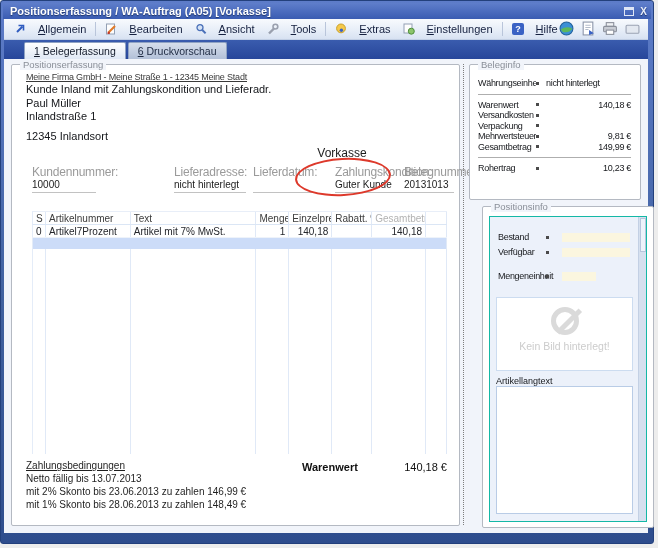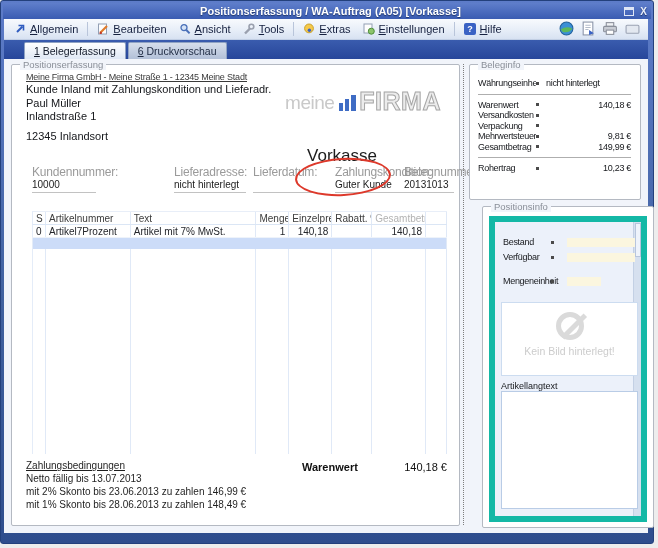--- a/index.html
+++ b/index.html
@@ -3,30 +3,30 @@
 <meta charset="utf-8">
 <style>
   * { margin:0; padding:0; box-sizing:border-box; }
   html,body { width:658px; height:548px; background:#ededed; font-family:"Liberation Sans", sans-serif; overflow:hidden; }
   .window { position:absolute; left:0; top:0; width:654px; height:544px;
             background:linear-gradient(180deg,#5d7cc9 0%,#40619f 55%,#2e4d8d 100%);
             border:1px solid #23407c; border-radius:3px; }
   .titlebar { position:absolute; left:2px; top:2px; right:2px; height:16px;
               background:linear-gradient(180deg,#5f7ecb,#3a5cb2);
               color:#fff; font-size:11px; font-weight:bold; line-height:16px;
-              padding-left:7px; text-shadow:0 1px 1px #1e3568; border-radius:2px 2px 0 0;text-align:center; }
+              padding-left:7px; text-shadow:0 1px 1px #1e3568; border-radius:2px 2px 0 0; }
   .title-controls { position:absolute; right:4px; top:1px; display:flex; gap:6px; align-items:center; height:14px; }
   .btn-restore { width:10px; height:9px; border:1px solid #dfe6f5; border-top:3px solid #dfe6f5; background:transparent; cursor:default; }
   .btn-close { color:#e8eefc; font-size:10px; font-weight:bold; line-height:13px; cursor:default; }
 
   .inner { position:absolute; left:3px; top:18px; width:644px; height:514px; background:#f1f4fa; }
   .menubar { position:absolute; left:0; top:0; width:100%; height:21px;
              background:linear-gradient(180deg,#f8fafd 0%,#e7eef8 55%,#d8e2f2 100%);
              border-bottom:1px solid #c2cfe4; display:flex; align-items:center; padding:0 4px; }
-  .menu-item { display:flex; align-items:center; gap:4px; padding:2px 6px; font-size:11px; color:#15203f; white-space:nowrap; }
+  .menu-item { display:flex; align-items:center; gap:12px; padding:2px 6px; font-size:11px; color:#15203f; white-space:nowrap; }
   .menu-label { display:inline-block; }
   .menu-label::first-letter { text-decoration:underline; }
   .menu-sep { width:1px; height:14px; background:#b9c5da; margin:0 3px; }
   .menu-right { position:absolute; right:8px; top:2px; display:flex; gap:7px; align-items:center; }
 
   .tabstrip { position:absolute; left:0; top:21px; width:100%; height:19px;
               background:linear-gradient(180deg,#3a5cae,#27469a); padding-left:20px; display:flex; align-items:flex-end; }
   .tab { height:17px; padding:2px 9px 0; font-size:10.5px; border-radius:2px 2px 0 0; white-space:nowrap; }
   .tab span { display:inline-block; }
   .tab span::first-letter { text-decoration:underline; }
@@ -43,21 +43,21 @@
   .g-pos { left:7px; top:5px; width:449px; height:462px; }
   .sender { position:absolute; left:14px; top:7px; font-size:9px; letter-spacing:-0.2px; color:#3a3a3a; text-decoration:underline; white-space:nowrap; }
   .addr { position:absolute; left:14px; top:18px; font-size:11px; color:#14161a; line-height:13.5px; }
   .city { position:absolute; left:14px; top:65px; font-size:11px; color:#14161a; }
   .logo { position:absolute; right:18px; top:26px; display:flex; align-items:flex-end; }
   .logo-meine { font-size:19px; color:#c9c9c9; letter-spacing:-0.5px; line-height:1; }
   .logo-bars { display:flex; align-items:flex-end; gap:2px; margin:0 3px 1px 5px; }
   .logo-bars i { display:block; background:#3f6cc4; }
   .b1{width:4px;height:8px;} .b2{width:4px;height:12px;} .b3{width:5px;height:16px;}
   .logo-firma { font-size:25px; font-weight:600; color:#ececec; -webkit-text-stroke:1px #a6a6a6; letter-spacing:0.5px; line-height:0.85; }
-  .doctype { position:absolute; left:250px; top:81px; width:160px; text-align:center; font-size:17px; color:#1c1c1c; }
+  .doctype { position:absolute; left:250px; top:81px; width:160px; text-align:center; font-size:12px; color:#1c1c1c; }
 
   .fld { position:absolute; top:100px; }
   .fld-label { font-size:12px; letter-spacing:-0.2px; color:#9a9a9a; height:11px; white-space:nowrap; }
   .fld-value { font-size:10px; color:#1c1c1c; height:12px; margin-top:3px; white-space:nowrap; }
   .fld-value.bold { font-weight:bold; }
   .fld-line { border-top:1px solid #c2c2c2; margin-top:1px; }
   .ellipse { position:absolute; left:283px; top:93px; width:96px; height:38px;
              border:2px solid #dd392b; border-radius:50%; transform:rotate(-3deg); }
 
   .tbl { position:absolute; left:20px; top:146px; width:415px; font-size:10px; color:#24262b; }
@@ -84,21 +84,21 @@
   .g-beleg { left:465px; top:5px; width:172px; height:136px; padding:13px 9px 0 8px; }
   .bi-row { display:flex; align-items:center; height:10.5px; font-size:9px; letter-spacing:-0.3px; color:#17191d; }
   .bi-label { width:58px; white-space:nowrap; overflow:hidden; }
   .bullet { width:3px; height:3px; background:#4a4a4a; margin-right:7px; flex:none; }
   .bi-val-left { white-space:nowrap; }
   .bi-val-right { flex:1; text-align:right; white-space:nowrap; }
   .bi-sep { border-top:1px solid #aeaeae; margin:5px 0; }
   .mt6 { margin-top:2px; }
 
   .g-posinfo { left:465px; top:147px; width:172px; height:322px;margin-left:13px; }
-  .pi-panel { position:absolute; left:6px; top:9px; right:6px; bottom:5px; background:#ecf1fa; border:6px solid #14b8a6; }
+  .pi-panel { position:absolute; left:6px; top:9px; right:6px; bottom:5px; background:#ecf1fa; border:1px solid #14b8a6; }
   .pi-scroll { position:absolute; right:0; top:0; bottom:0; width:8px; background:#d6e0ef; border-left:1px solid #c3d0e4; }
   .pi-thumb { position:absolute; top:1px; left:1px; width:6px; height:34px; background:#eef3fb; border:1px solid #b7c5dc; }
   .pi-row { position:absolute; left:8px; display:flex; align-items:center; font-size:9px; letter-spacing:-0.3px; color:#17191d; }
   .pi-label { width:48px; white-space:nowrap; }
   .hl-field { background:#fbf6df; height:9px; margin-left:6px; }
   .w72{width:68px;} .w36{width:34px;}
   .noimg-box { position:absolute; left:6px; top:80px; width:137px; height:74px; background:#fff; border:1px solid #ccdcf0; }
   .noimg-circle { width:28px; height:28px; border:5px solid #dadada; border-radius:50%; position:relative; margin:9px auto 5px; }
   .noimg-circle::after { content:""; position:absolute; left:-3px; top:7px; width:32px; height:5px; background:#dadada; transform:rotate(-45deg); }
   .noimg-text { text-align:center; font-size:10.5px; color:#cccccc; }
@@ -230,29 +230,20 @@
         <span class="group-label" style="background:#f1f4fa;">Positionserfassung</span>
 
         <div class="sender">Meine Firma GmbH - Meine Straße 1 - 12345 Meine Stadt</div>
         <div class="addr">
           <div>Kunde Inland mit Zahlungskondition und Lieferadr.</div>
           <div>Paul Müller</div>
           <div>Inlandstraße 1</div>
         </div>
         <div class="city">12345 Inlandsort</div>
 
-        <div class="logo">
-          <span class="logo-meine">meine</span>
-          <span class="logo-bars">
-              <i class="b1"></i>
-              <i class="b2"></i>
-              <i class="b3"></i>
-            </span>
-          <span class="logo-firma">FIRMA</span>
-        </div>
 
         <div class="doctype">Vorkasse</div>
 
         <div class="fld" style="left:20px;width:64px;">
           <div class="fld-label">Kundennummer:</div>
           <div class="fld-value">10000</div>
           <div class="fld-line"></div>
         </div>
         <div class="fld" style="left:162px;width:72px;">
           <div class="fld-label">Lieferadresse:</div>

